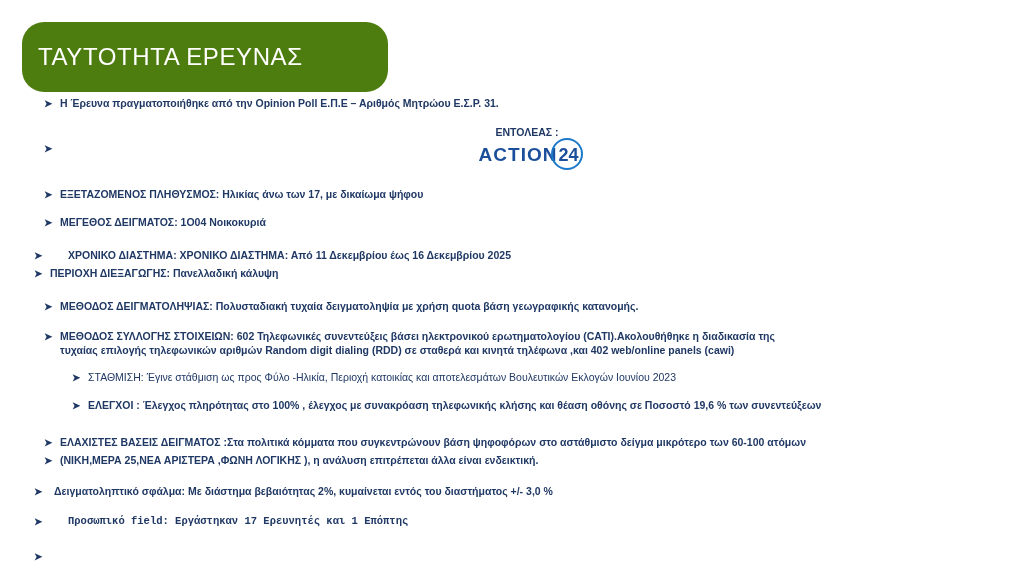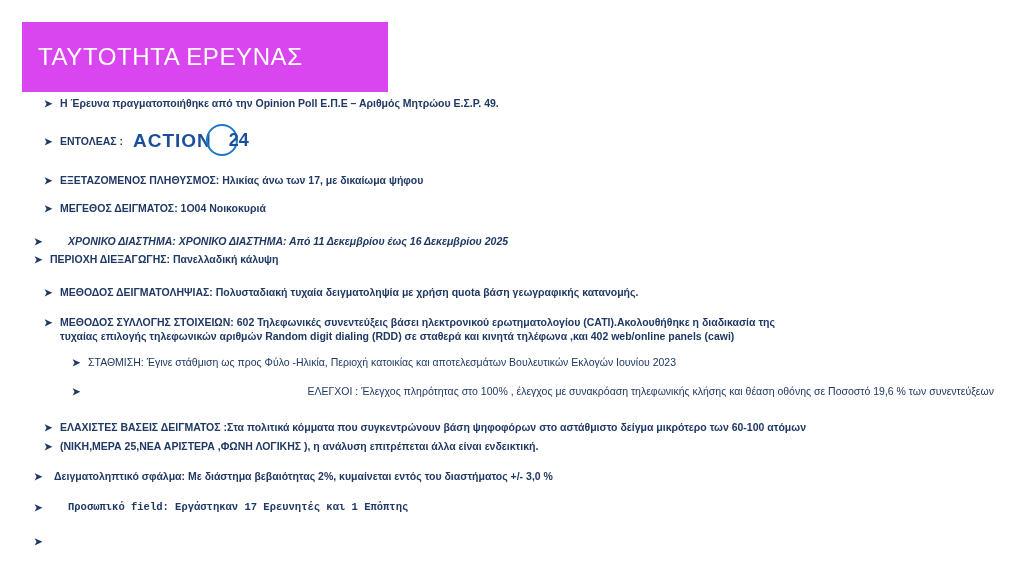--- a/index.html
+++ b/index.html
@@ -20,23 +20,24 @@
     width: 1024px;
     height: 576px;
     background: #ffffff;
   }
   .title-band {
     position: absolute;
     left: 22px;
     top: 22px;
     width: 366px;
     height: 70px;
-    background: #d946ef;
-    display: flex;
-    align-items: center;
+    background: #4d7c0f;
+    display: flex;
+    align-items: center;
+    border-radius: 22px;
   }
   .title-text {
     color: #ffffff;
     font-size: 24px;
     letter-spacing: 0.6px;
     padding-left: 16px;
     font-weight: 400;
   }
   .body {
     position: absolute;
@@ -103,48 +104,48 @@
     position: absolute;
     left: 0; top: 0;
     width: 32px;
     height: 32px;
     border: 2px solid #1b79c9;
     border-radius: 50%;
     box-sizing: border-box;
   }
   .logo-circle .num {
     position: absolute;
-    left: 16px;
+    left: 0;
     top: 0;
     width: 34px;
     height: 34px;
     display: flex;
     align-items: center;
     justify-content: center;
     font-size: 18px;
     font-weight: bold;
     color: #1b4f9c;
     font-family: "Liberation Sans", sans-serif;
   }
-  .nowrap { white-space: nowrap; }
+  .nowrap { white-space: nowrap; flex-direction: column; }
 </style>
 </head>
 <body>
 
 <div class="slide">
 
   <div class="title-band">
     <div class="title-text">ΤΑΥΤΟΤΗΤΑ ΕΡΕΥΝΑΣ</div>
   </div>
 
   <div class="body">
 
     <div class="row indent-1">
       <span class="bullet">➤</span>
-      <span class="txt">Η Έρευνα πραγματοποιήθηκε από την Opinion Poll Ε.Π.Ε – Αριθμός Μητρώου Ε.Σ.Ρ. 49.</span>
+      <span class="txt">Η Έρευνα πραγματοποιήθηκε από την Opinion Poll Ε.Π.Ε – Αριθμός Μητρώου Ε.Σ.Ρ. 31.</span>
     </div>
 
     <div class="row indent-1 sp-14 logo-row">
       <span class="bullet">➤</span>
       <span class="txt nowrap" style="display:flex;align-items:center;">
         <span>ΕΝΤΟΛΕΑΣ :</span>
         <span class="logo">
           <span class="logo-word">ACTION</span>
           <span class="logo-circle">
             <span class="ring"></span>
@@ -159,21 +160,21 @@
       <span class="txt">ΕΞΕΤΑΖΟΜΕΝΟΣ ΠΛΗΘΥΣΜΟΣ: Ηλικίας άνω των 17, με δικαίωμα ψήφου</span>
     </div>
 
     <div class="row indent-1 sp-14">
       <span class="bullet">➤</span>
       <span class="txt">ΜΕΓΕΘΟΣ ΔΕΙΓΜΑΤΟΣ: 1Ο04 Νοικοκυριά</span>
     </div>
 
     <div class="row sp-18">
       <span class="bullet">➤</span>
-      <span class="txt" style="padding-left:18px;font-style:italic;">ΧΡΟΝΙΚΟ ΔΙΑΣΤΗΜΑ: ΧΡΟΝΙΚΟ ΔΙΑΣΤΗΜΑ: Από 11  Δεκεμβρίου     έως 16  Δεκεμβρίου   2025</span>
+      <span class="txt" style="padding-left:18px;">ΧΡΟΝΙΚΟ ΔΙΑΣΤΗΜΑ: ΧΡΟΝΙΚΟ ΔΙΑΣΤΗΜΑ: Από 11  Δεκεμβρίου     έως 16  Δεκεμβρίου   2025</span>
     </div>
 
     <div class="row sp-4">
       <span class="bullet">➤</span>
       <span class="txt">ΠΕΡΙΟΧΗ ΔΙΕΞΑΓΩΓΗΣ: Πανελλαδική κάλυψη</span>
     </div>
 
     <div class="row indent-1 sp-18">
       <span class="bullet">➤</span>
       <span class="txt">ΜΕΘΟΔΟΣ ΔΕΙΓΜΑΤΟΛΗΨΙΑΣ: Πολυσταδιακή τυχαία δειγματοληψία με χρήση quota βάση  γεωγραφικής κατανομής.</span>
@@ -184,21 +185,21 @@
       <span class="txt" style="max-width:740px;">ΜΕΘΟΔΟΣ ΣΥΛΛΟΓΗΣ ΣΤΟΙΧΕΙΩΝ: 602 Τηλεφωνικές συνεντεύξεις βάσει   ηλεκτρονικού ερωτηματολογίου (CATI).Ακολουθήθηκε η διαδικασία της τυχαίας επιλογής τηλεφωνικών αριθμών Random digit dialing (RDD)  σε σταθερά και κινητά τηλέφωνα ,και 402 web/online panels (cawi)</span>
     </div>
 
     <div class="row indent-2 sp-12">
       <span class="bullet">➤</span>
       <span class="txt" style="font-weight:normal;">ΣΤΑΘΜΙΣΗ: Έγινε στάθμιση ως προς Φύλο -Ηλικία, Περιοχή κατοικίας και αποτελεσμάτων  Βουλευτικών Εκλογών Ιουνίου 2023</span>
     </div>
 
     <div class="row indent-2 sp-14">
       <span class="bullet">➤</span>
-      <span class="txt" style="font-weight:normal;text-align:right;">ΕΛΕΓΧΟΙ :  Έλεγχος πληρότητας  στο 100% , έλεγχος  με συνακρόαση τηλεφωνικής κλήσης    και θέαση οθόνης   σε  Ποσοστό  19,6 % των συνεντεύξεων</span>
+      <span class="txt" style="font-weight:bold;">ΕΛΕΓΧΟΙ :  Έλεγχος πληρότητας  στο 100% , έλεγχος  με συνακρόαση τηλεφωνικής κλήσης    και θέαση οθόνης   σε  Ποσοστό  19,6 % των συνεντεύξεων</span>
     </div>
 
     <div class="row indent-1 sp-22">
       <span class="bullet">➤</span>
       <span class="txt">ΕΛΑΧΙΣΤΕΣ ΒΑΣΕΙΣ ΔΕΙΓΜΑΤΟΣ :Στα πολιτικά κόμματα που συγκεντρώνουν βάση ψηφοφόρων στο αστάθμιστο δείγμα μικρότερο των 60-100 ατόμων</span>
     </div>
 
     <div class="row indent-1 sp-4">
       <span class="bullet">➤</span>
       <span class="txt">(ΝΙΚΗ,ΜΕΡΑ 25,ΝΕΑ ΑΡΙΣΤΕΡΑ ,ΦΩΝΗ ΛΟΓΙΚΗΣ ), η ανάλυση επιτρέπεται άλλα είναι ενδεικτική.</span>

